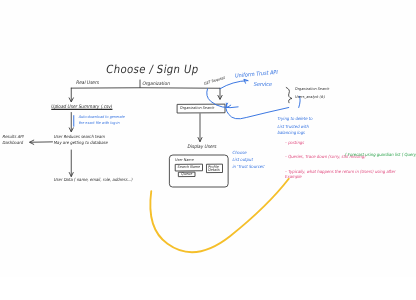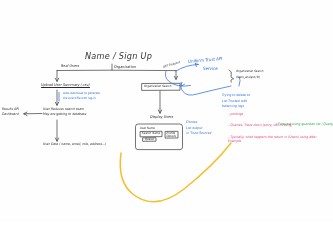--- a/index.html
+++ b/index.html
@@ -70,21 +70,21 @@
       <path d="M181,82.5 l.6,3.6 l3,-2"></path>
       <path d="M59,92.5 L59,101"></path>
       <path d="M239,86 q2,-6 .5,-9"></path>
     </g>
 
     <g fill="none" stroke="#f5bf2a" stroke-width="1.5" stroke-linecap="round">
       <path d="M121,153 q-4,30 13,42 q22,16 50,-6 q30,-24 47,-46"></path>
     </g>
   </svg>
 
-  <div class="lbl title sk" style="left:85px;top:52px;">Name / Sign Up</div>
+  <div class="lbl title sk" style="left:85px;top:52px;">Choose / Sign Up</div>
 
   <div class="lbl blk t6 sk" style="left:61px;top:64px;">Real Users</div>
   <div class="lbl blk t6 sk" style="left:114px;top:65px;">Organization</div>
 
   <div class="lbl blk t6 sk u" style="left:41px;top:83px;">Upload User Summary (.csv)</div>
 
   <div class="lbl blu t5 sk" style="left:63px;top:92px;">Auto-download to generate</div>
   <div class="lbl blu t5 sk" style="left:63px;top:96.5px;">the exact file with log-in</div>
 
   <div class="lbl blk t55 sk" style="left:43px;top:108px;">User Reduces search team</div>

